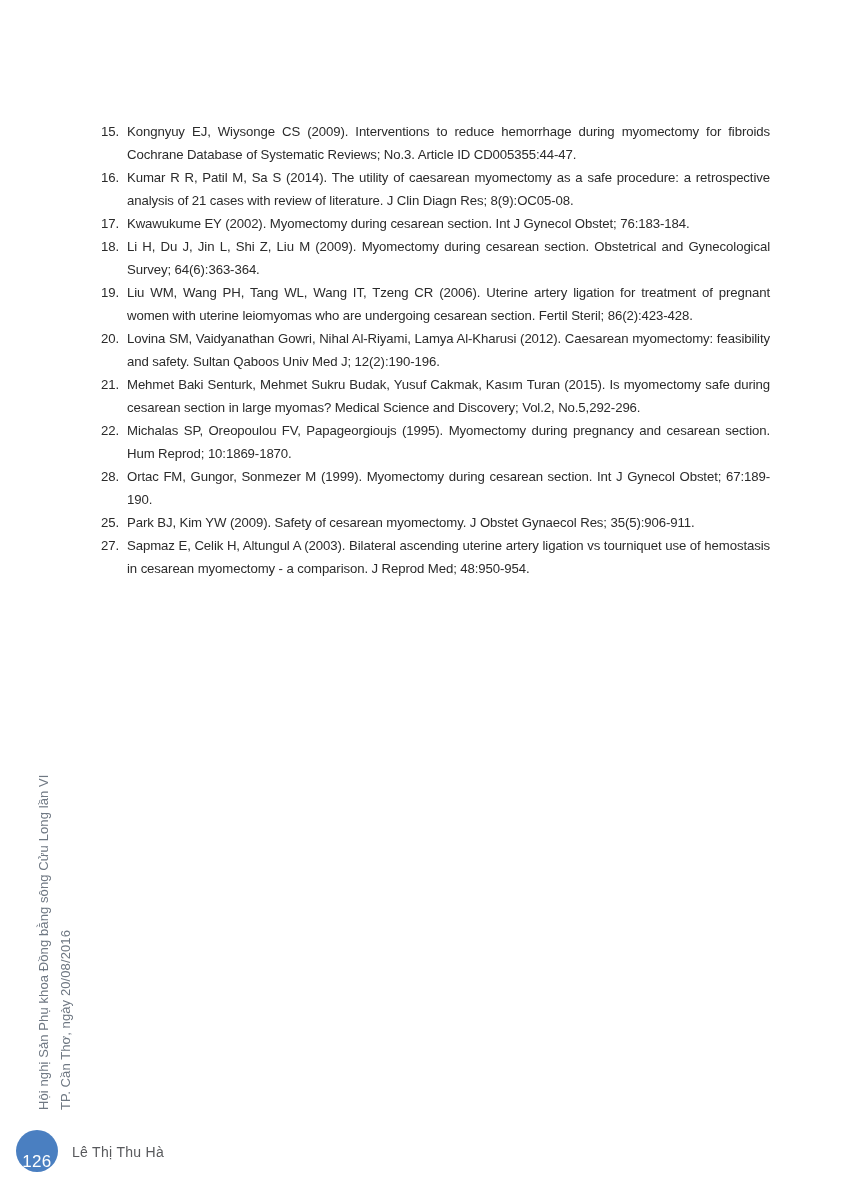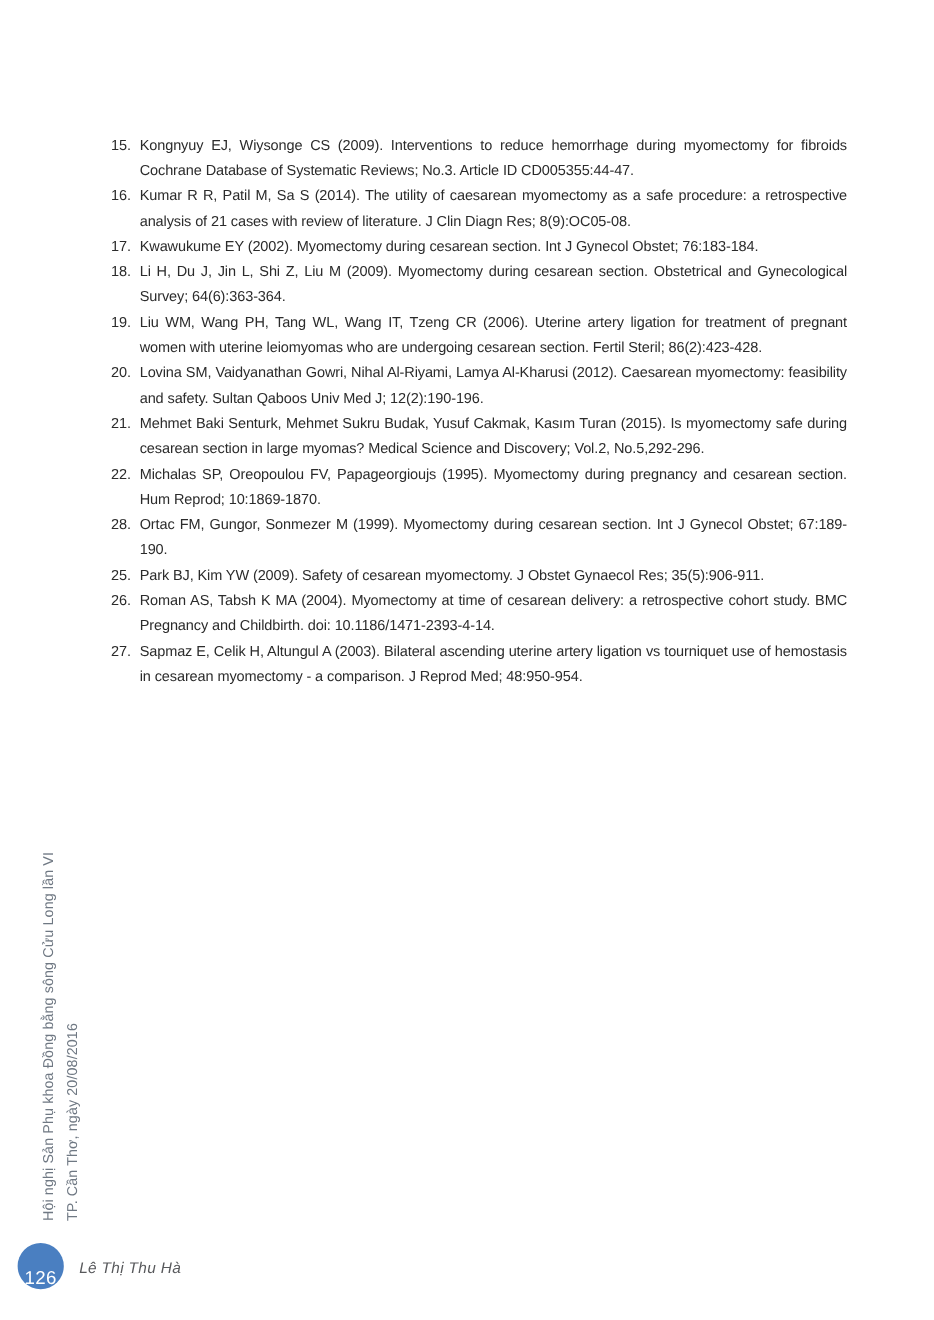--- a/index.html
+++ b/index.html
@@ -66,21 +66,20 @@
     font-size: 17px;
     letter-spacing: 0.3px;
   }
   .author-name {
     position: absolute;
     left: 72px;
     top: 1144px;
     font-size: 14px;
     color: #58595c;
     letter-spacing: 0.3px;
-    font-style: italic;
   }
 </style>
 </head>
 <body>
 
 <div class="ref-list">
   <div class="ref-item">
     <span class="ref-num">15.</span>
     <span>Kongnyuy EJ, Wiysonge CS (2009). Interventions to reduce hemorrhage during myomectomy for fibroids Cochrane Database of Systematic Reviews; No.3. Article ID CD005355:44-47.</span>
   </div>
@@ -114,24 +113,20 @@
   </div>
   <div class="ref-item">
     <span class="ref-num">28.</span>
     <span>Ortac FM, Gungor, Sonmezer M (1999). Myomectomy during cesarean section. Int J Gynecol Obstet; 67:189-190.</span>
   </div>
   <div class="ref-item">
     <span class="ref-num">25.</span>
     <span>Park BJ, Kim YW (2009). Safety of cesarean myomectomy. J Obstet Gynaecol Res; 35(5):906-911.</span>
   </div>
   <div class="ref-item">
-    <span class="ref-num">26.</span>
-    <span>Roman AS, Tabsh K MA (2004). Myomectomy at time of cesarean delivery: a retrospective cohort study. BMC Pregnancy and Childbirth. doi: 10.1186/1471-2393-4-14.</span>
-  </div>
-  <div class="ref-item">
     <span class="ref-num">27.</span>
     <span>Sapmaz E, Celik H, Altungul A (2003). Bilateral ascending uterine artery ligation vs tourniquet use of hemostasis in cesarean myomectomy - a comparison. J Reprod Med; 48:950-954.</span>
   </div>
 </div>
 
 <div class="sidebar">
   <div>Hội nghị Sản Phụ khoa Đồng bằng sông Cửu Long lần VI</div>
   <div>TP. Cần Thơ, ngày 20/08/2016</div>
 </div>
 

